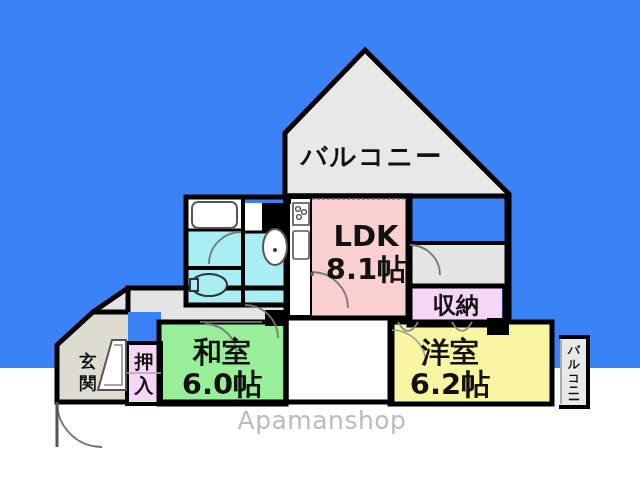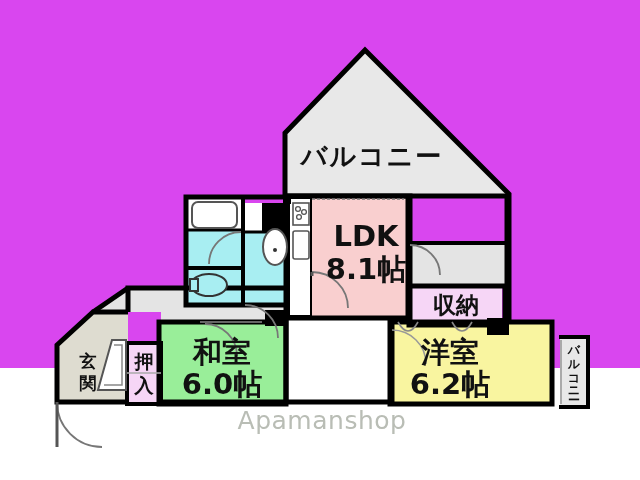--- a/index.html
+++ b/index.html
@@ -10,21 +10,21 @@
   body {
     width: 640px;
     height: 480px;
     overflow: hidden;
     font-family: "DejaVu Sans", "Liberation Sans", sans-serif;
   }
   #floorplan-root {
     position: relative;
     width: 640px;
     height: 368px;
-    background: #d946ef;
+    background: #3b82f6;
   }
   #plan-svg {
     position: absolute;
     left: 0;
     top: 0;
     width: 640px;
     height: 480px;
     display: block;
   }
   .room-label {

